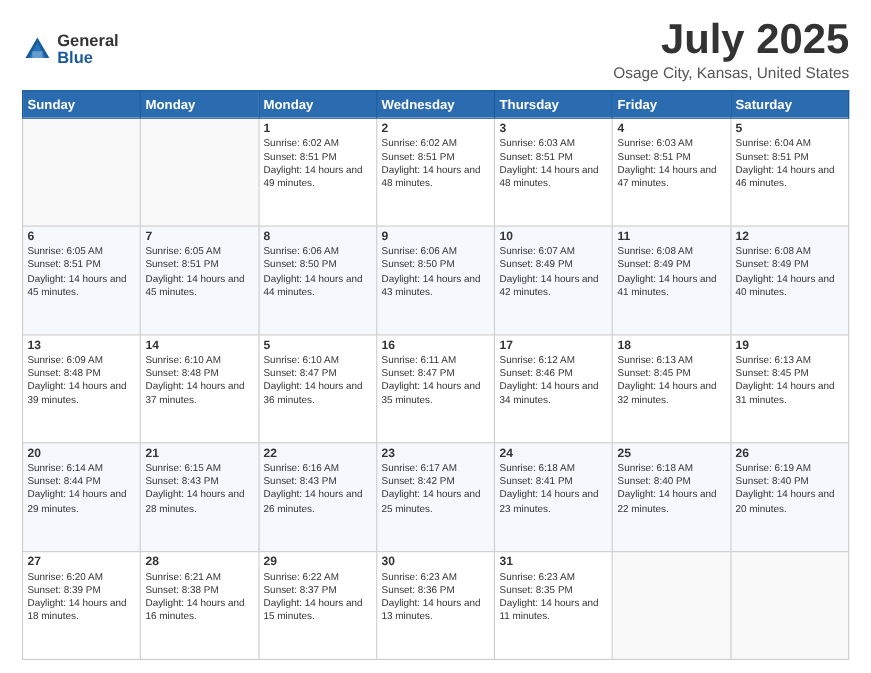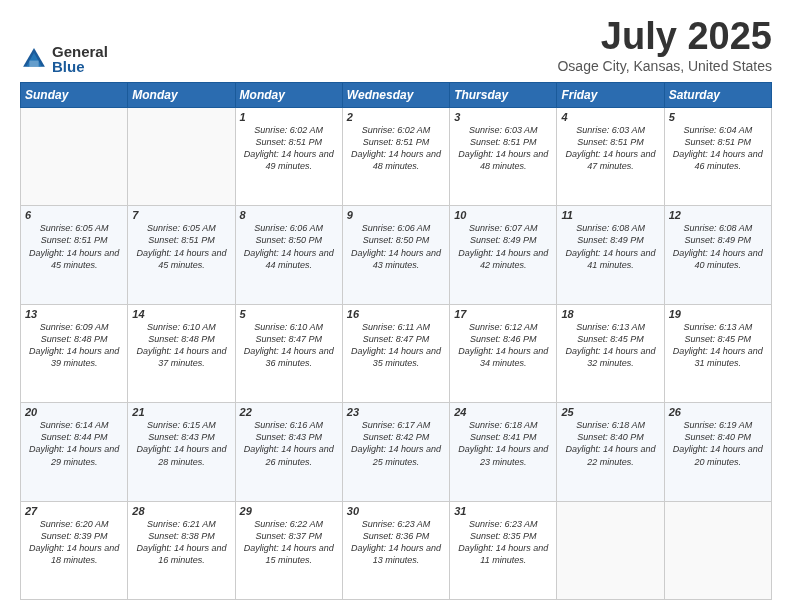--- a/index.html
+++ b/index.html
@@ -13,21 +13,21 @@
     .page {
       width: 792px;
       height: 612px;
       padding: 16px 20px 12px 20px;
       display: flex;
       flex-direction: column;
     }
     .header {
       display: flex;
       justify-content: space-between;
-      align-items: flex-end;
+      align-items: center;
       margin-bottom: 8px;
     }
     .logo {
       display: flex;
       align-items: center;
       gap: 4px;
     }
     .logo-text {
       display: flex;
       flex-direction: column;
@@ -60,21 +60,20 @@
     .subtitle {
       font-size: 14px;
       color: #555;
     }
     .calendar {
       flex: 1;
       border: 1px solid #ccc;
       border-collapse: collapse;
       width: 100%;
       table-layout: fixed;
-      font-style: italic;
     }
     .calendar th {
       background: #2b6cb0;
       color: #fff;
       font-size: 12px;
       font-weight: bold;
       padding: 5px 4px;
       text-align: left;
       border: 1px solid #1a5a9a;
     }
@@ -96,21 +95,20 @@
     .day-num {
       font-size: 11px;
       font-weight: bold;
       display: block;
       margin-bottom: 1px;
     }
     .cell-text {
       font-size: 9px;
       line-height: 1.35;
       color: #333;
-      text-align: center;
     }
     .empty-cell {
       background: #f9f9f9 !important;
     }
   </style>
 </head>
 <body>
 
 <div class="page">
   <div class="header">

